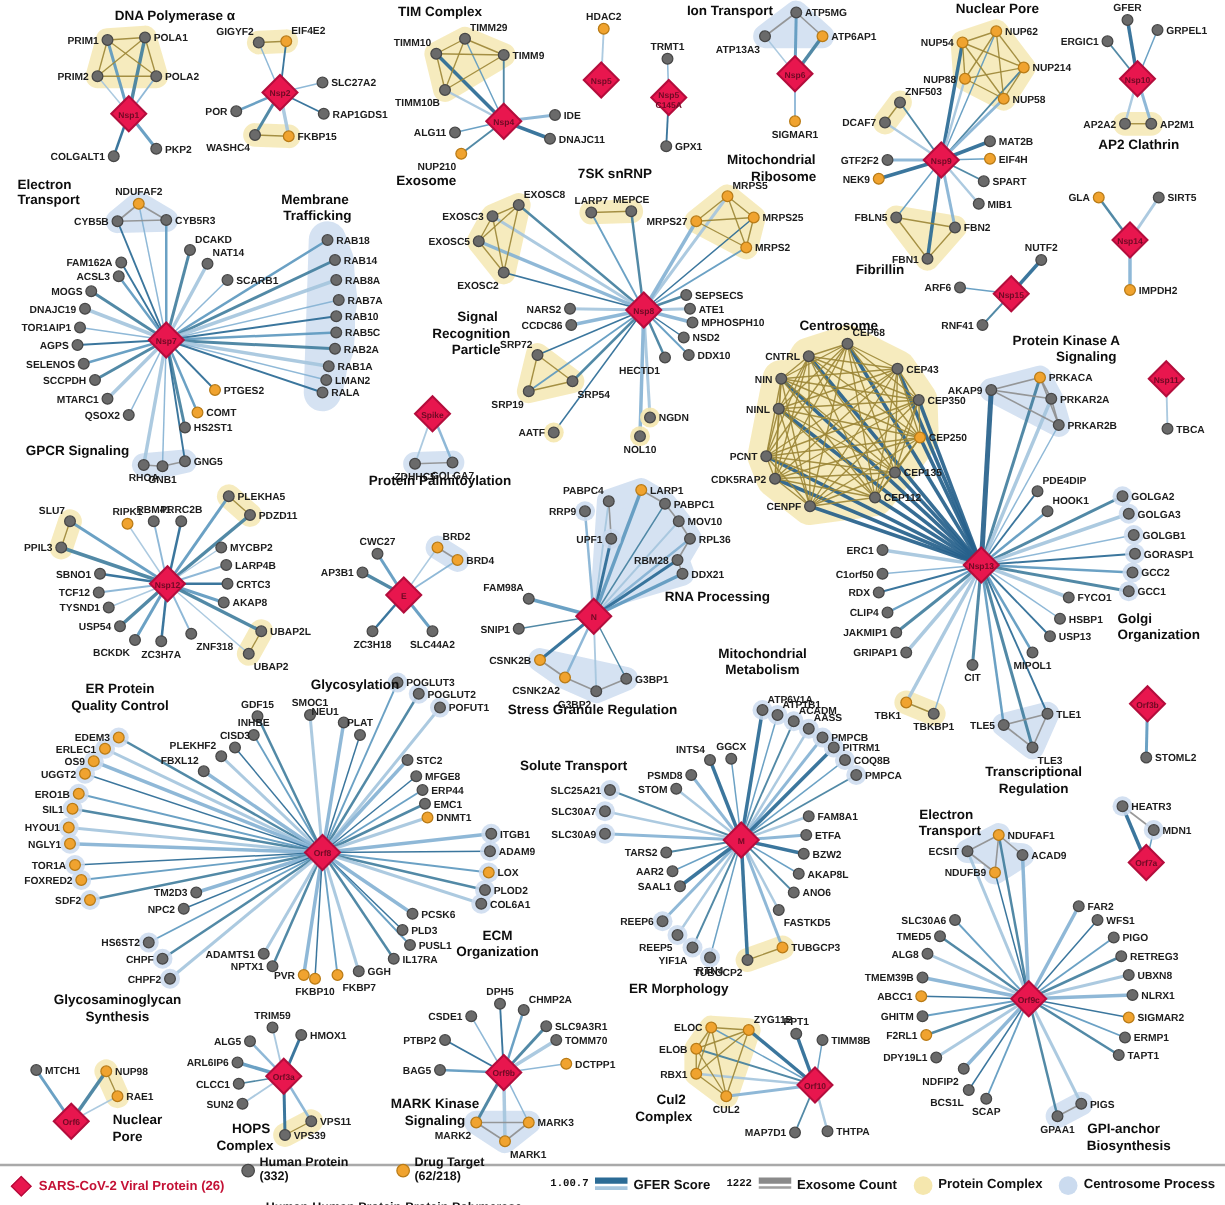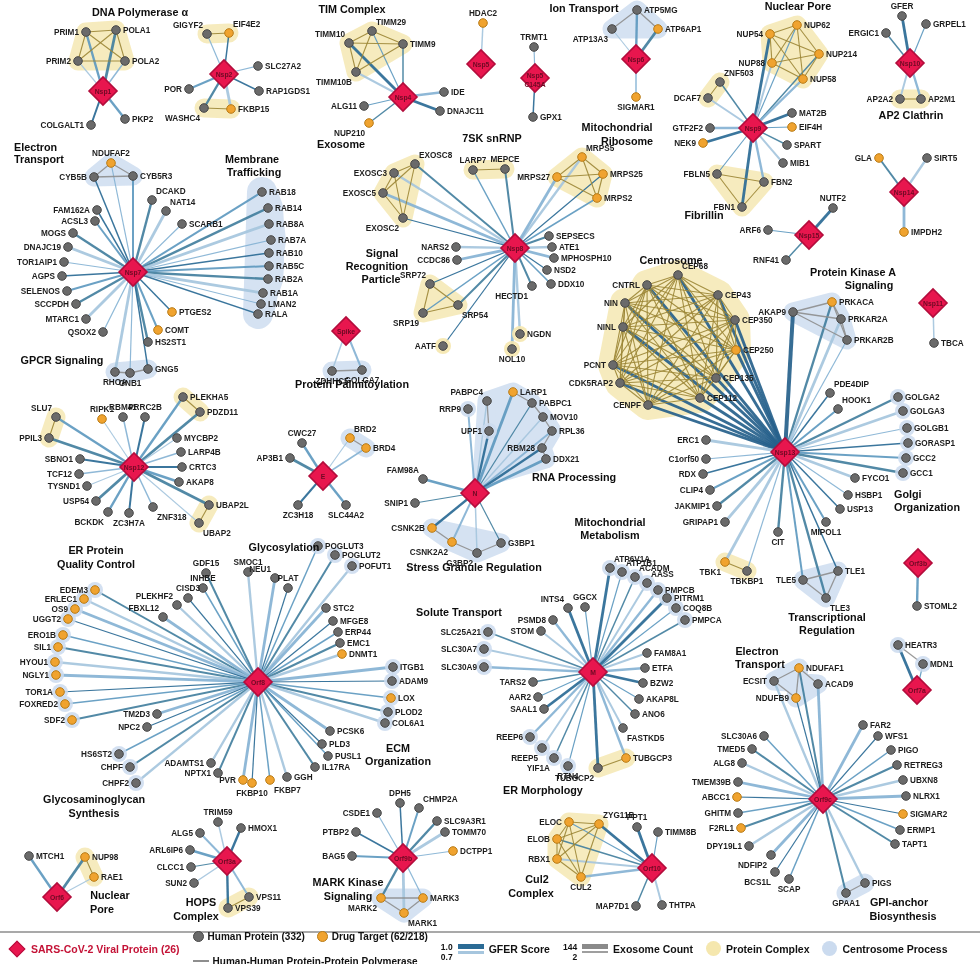--- a/index.html
+++ b/index.html
@@ -2,35 +2,35 @@
 <html><head>
 <meta charset="utf-8">
 <style>
   html,body{margin:0;padding:0;background:#fff;}
   body{font-family:"Liberation Sans",sans-serif;}
   #stage{position:relative;width:980px;height:964px;background:#fff;overflow:hidden;}
   svg text{user-select:none;}
   #legendbar{position:absolute;left:0;top:931px;width:980px;height:33px;border-top:2px solid #a9a9a9;
     display:flex;align-items:center;gap:13px;padding:0 8px;box-sizing:border-box;background:#fff;
     font-size:10.5px;font-weight:bold;color:#111;}
-  .lg-item{display:flex;align-items:center;gap:5px;white-space:nowrap;}
+  .lg-item{display:flex;gap:5px;white-space:nowrap;}
   .lg-col{display:flex;flex-direction:column;gap:14px;font-size:10px;}
   .lg-row{display:flex;align-items:center;gap:4px;}
   .lg-diamond{width:10px;height:10px;background:#e8164e;border:1px solid #b30d3c;transform:rotate(45deg);margin:0 3px;}
   .lg-dot{width:9px;height:9px;border-radius:50%;}
   .dot-g{background:#6a6a6a;border:1px solid #474747;}
   .dot-o{background:#f0a32f;border:1px solid #b97b16;}
   .lg-dash{width:16px;height:2px;background:#8e8e8e;}
   .lg-bars{display:flex;flex-direction:column;gap:2px;}
   .bar{width:26px;}
   .bar-mist-hi{height:5px;background:#2b6b95;}
   .bar-mist-lo{height:3px;background:#a6c6de;}
   .bar-spec-hi{height:5px;background:#8a8a8a;}
   .bar-spec-lo{height:2px;background:#9f9f9f;}
-  .num-col{display:flex;flex-direction:column;justify-content:space-between;height:14px;font-size:8.5px;text-align:right;}
+  .num-col{display:flex;flex-direction:row;justify-content:space-between;height:14px;font-size:8.5px;text-align:right;font-family:Liberation Mono, monospace;}
   .lg-blob{width:15px;height:15px;border-radius:50%;}
   .blob-y{background:#f5e7ae;}
   .blob-b{background:#cbdbef;}
   .viral-txt{color:#c41236;}
 </style>
 </head>
 <body>
 
 <div id="stage">
   <svg id="net" width="980" height="931" viewBox="0 0 980 931">
@@ -1424,21 +1424,21 @@
           <span>0.7</span>
         </span>
       <span class="lg-bars">
           <span class="bar bar-mist-hi"></span>
           <span class="bar bar-mist-lo"></span>
         </span>
       <span>GFER Score</span>
     </div>
     <div class="lg-item">
       <span class="num-col">
-          <span>144</span>
+          <span>122</span>
           <span>2</span>
         </span>
       <span class="lg-bars">
           <span class="bar bar-spec-hi"></span>
           <span class="bar bar-spec-lo"></span>
         </span>
       <span>Exosome Count</span>
     </div>
     <div class="lg-item">
       <span class="lg-blob blob-y"></span>

